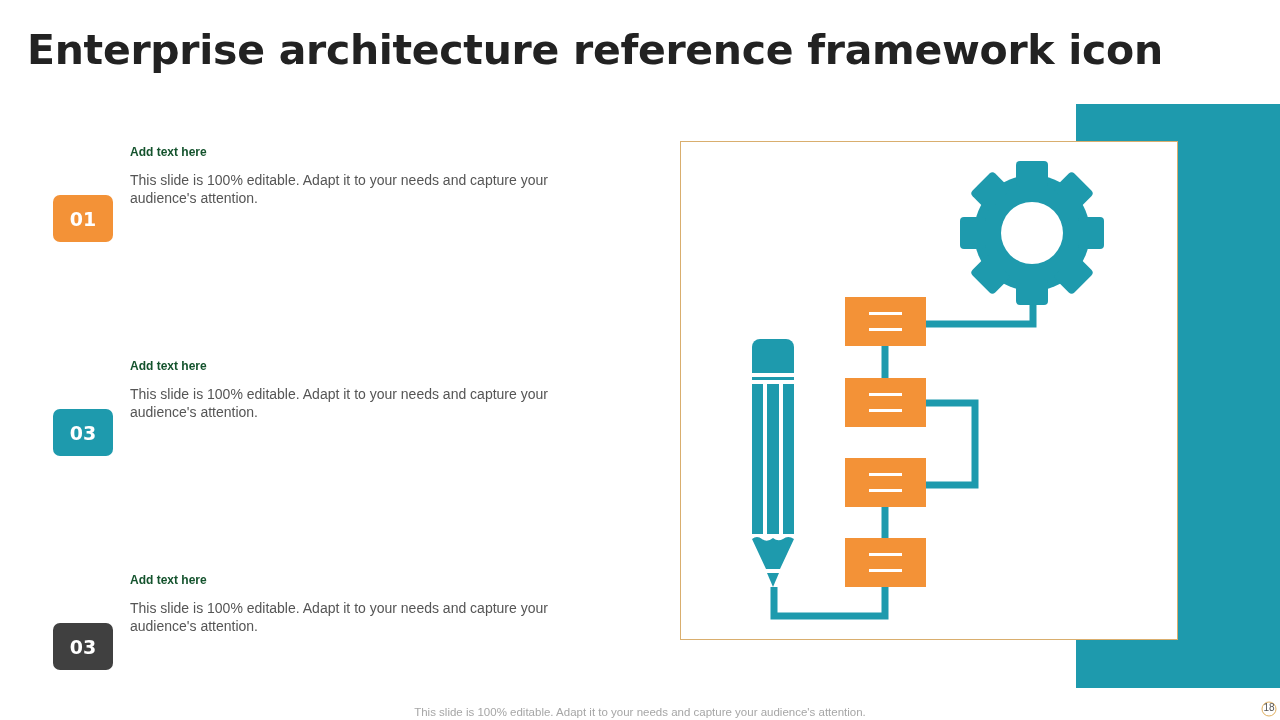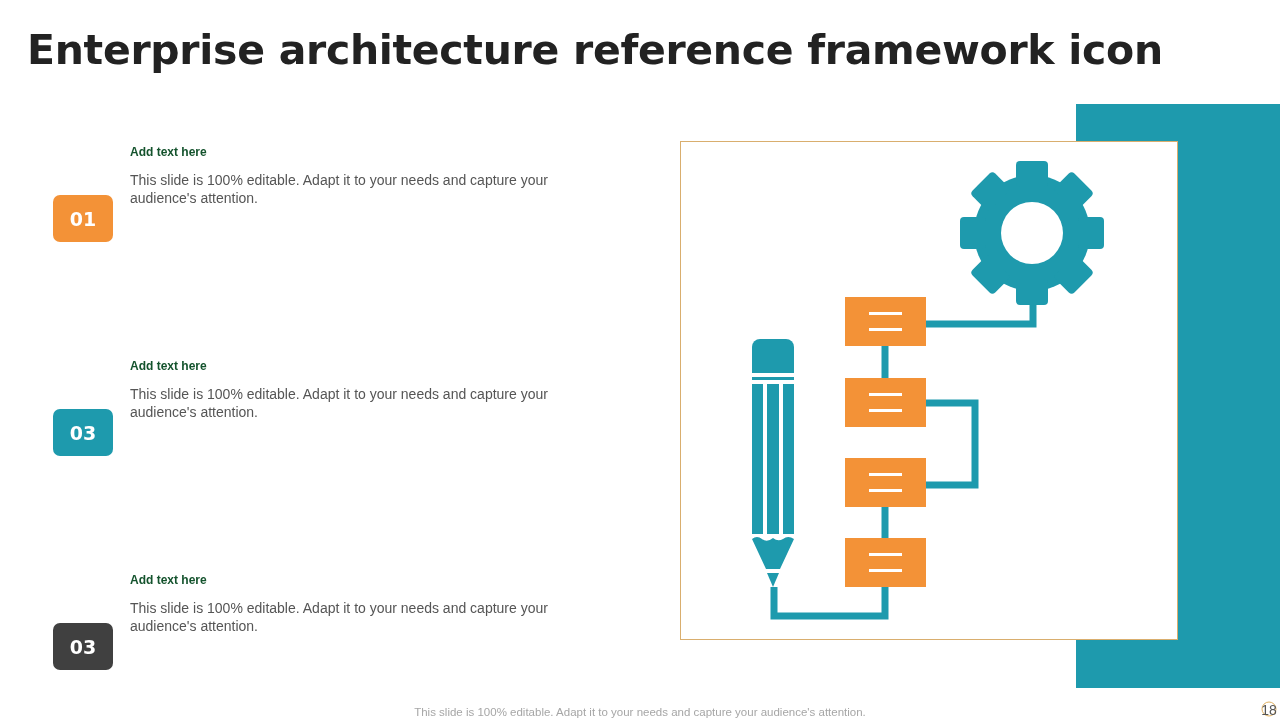--- a/index.html
+++ b/index.html
@@ -7,21 +7,21 @@
   .title { position: absolute; left: 27px; top: 26px; font-family: "DejaVu Sans", sans-serif; font-weight: bold; font-size: 41px; color: #222222; letter-spacing: -0.3px; white-space: nowrap; }
   .item { position: absolute; left: 53px; width: 540px; height: 70px; }
   .badge { position: absolute; left: 0; top: 13px; width: 60px; height: 47px; border-radius: 7px; color: #fff; font-family: "DejaVu Sans", sans-serif; font-weight: bold; font-size: 19px; display: flex; align-items: center; justify-content: center; margin-top: 42px; }
   .item-title { position: absolute; left: 77px; top: 5px; font-weight: bold; font-size: 12px; color: #14532d; white-space: nowrap; }
   .item-desc { position: absolute; left: 77px; top: 31px; width: 445px; font-size: 14px; line-height: 18px; color: #555555; }
   .teal-panel { position: absolute; left: 1076px; top: 104px; width: 204px; height: 584px; }
   .frame { position: absolute; left: 680px; top: 141px; width: 496px; height: 497px; background: #ffffff; border: 1px solid #d9ae6e; }
   .illustration { position: absolute; left: 680px; top: 141px; width: 498px; height: 499px; }
   .footer { position: absolute; left: 0; right: 0; top: 706px; text-align: center; font-size: 11.5px; color: #a6a6a6; }
   .page-num { position: absolute; left: 1259px; top: 699px; width: 20px; height: 20px; }
-  .page-num span { position: absolute; left: 0; top: 3px; width: 20px; text-align: center; font-size: 14px; color: #555; }
+  .page-num span { position: absolute; left: 0; top: 3px; width: 20px; text-align: center; font-size: 10px; color: #555; }
 </style>
 </head>
 <body>
 
 <div class="title">Enterprise architecture reference framework icon</div>
 
 <div class="item" style="top:140px;">
   <div class="badge" style="background:#f39237;">01</div>
   <div class="item-title">Add text here</div>
   <div class="item-desc">This slide is 100% editable.  Adapt it to your needs and capture your audience's attention.</div>

